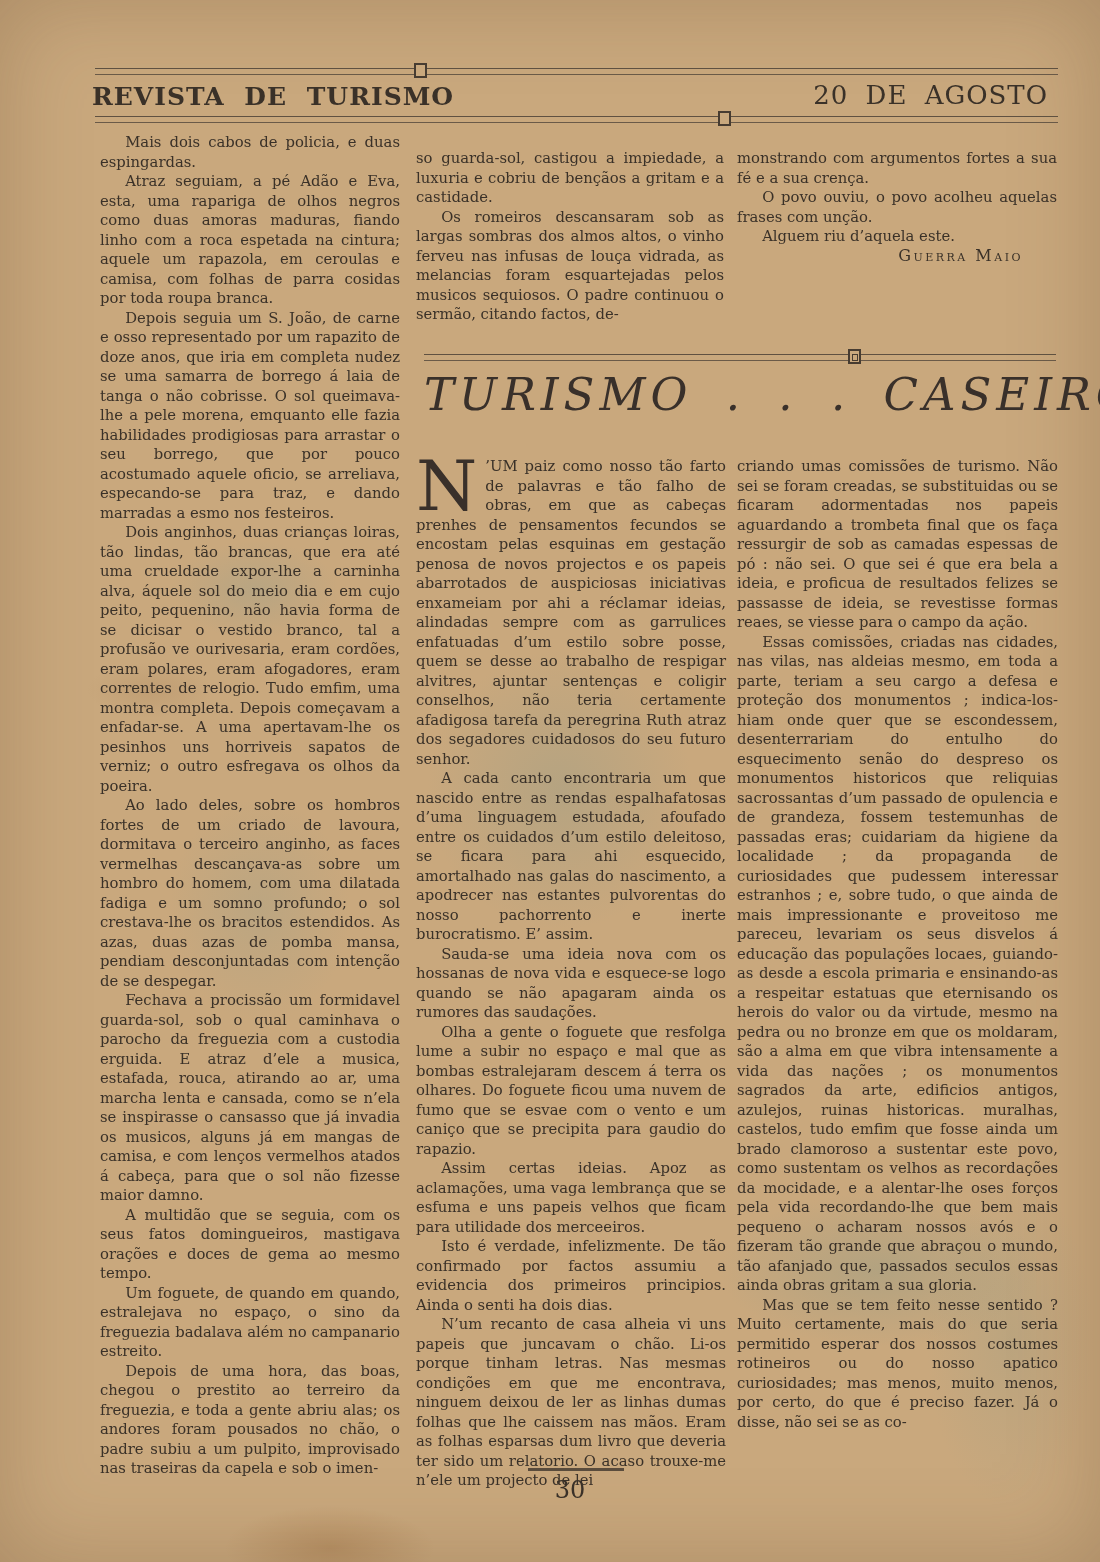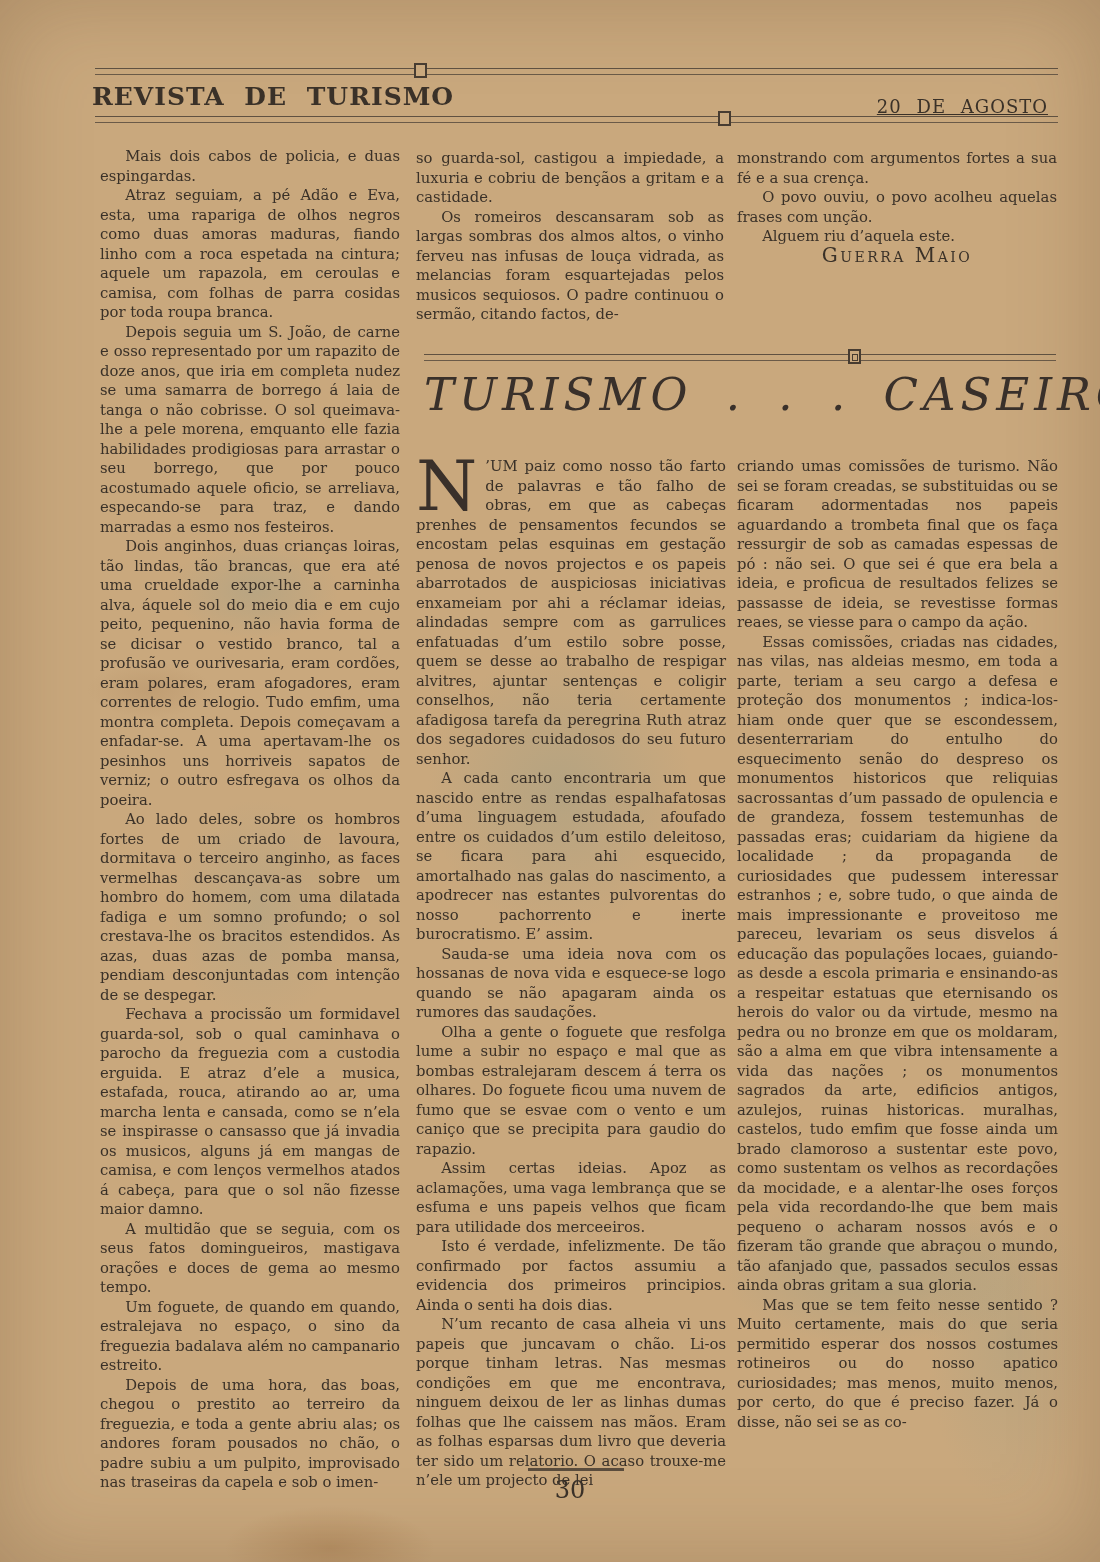--- a/index.html
+++ b/index.html
@@ -42,47 +42,46 @@
     position:absolute;left:2px;top:3px;width:4px;height:5px;
     border:1.5px solid #473c31;
   }
   
   .masthead-left{
     position:absolute;left:92px;top:82px;
     font-size:25px;letter-spacing:1px;word-spacing:10px;
     font-weight:700;
   }
   .masthead-right{
-    position:absolute;right:52px;top:96px;
-    font-size:18px;letter-spacing:1px;word-spacing:8px;
+    position:absolute;right:52px;top:80px;
+    font-size:26px;letter-spacing:1px;word-spacing:8px;
     font-weight:500;
-    text-decoration:underline;
   }
   
   .col{
     position:absolute;
     font-size:14.8px;line-height:19.5px;
     text-align:justify;
     color:#3a3128;
   }
   .col p{margin:0;text-indent:1.7em;}
   .col p.noindent{text-indent:0;}
   
   .headline{
     position:absolute;left:424px;top:368px;width:634px;
     font-style:italic;font-size:45px;letter-spacing:5px;word-spacing:14px;
     white-space:nowrap;
     color:#39302a;
   }
   
   .byline{
     margin-top:2px;
-    text-align:center;padding-right:34px;
+    text-align:right;padding-right:34px;
     font-variant:small-caps;letter-spacing:2.5px;
-    font-size:20px;text-indent:0;
+    font-size:16px;text-indent:0;
   }
   
   .dropcap{
     float:left;
     font-size:70px;line-height:56px;
     padding:2px 8px 0 0;
     color:#39302a;
   }
   
   .footer-rule{
@@ -101,21 +100,21 @@
 
   <div class="rule" style="left:95px;top:68px;width:963px;"></div>
   <div class="ornament" style="left:414px;top:63px;"></div>
 
   <div class="masthead-left">REVISTA DE TURISMO</div>
   <div class="masthead-right">20 DE AGOSTO</div>
 
   <div class="rule" style="left:95px;top:116px;width:963px;"></div>
   <div class="ornament" style="left:718px;top:111px;"></div>
 
-  <div class="col" style="left:100px;top:146px;width:300px;">
+  <div class="col" style="left:100px;top:132px;width:300px;">
     <p>Mais dois cabos de policia, e duas espingardas.</p>
     <p>Atraz seguiam, a pé Adão e Eva, esta, uma rapariga de olhos negros como duas amoras maduras, fiando linho com a roca espetada na cintura; aquele um rapazola, em ceroulas e camisa, com folhas de parra cosidas por toda roupa branca.</p>
     <p>Depois seguia um S. João, de carne e osso representado por um rapazito de doze anos, que iria em completa nudez se uma samarra de borrego á laia de tanga o não cobrisse. O sol queimava-lhe a pele morena, emquanto elle fazia habilidades prodigiosas para arrastar o seu borrego, que por pouco acostumado aquele oficio, se arreliava, especando-se para traz, e dando marradas a esmo nos festeiros.</p>
     <p>Dois anginhos, duas crianças loiras, tão lindas, tão brancas, que era até uma crueldade expor-lhe a carninha alva, áquele sol do meio dia e em cujo peito, pequenino, não havia forma de se dicisar o vestido branco, tal a profusão ve ourivesaria, eram cordões, eram polares, eram afogadores, eram correntes de relogio. Tudo emfim, uma montra completa. Depois começavam a enfadar-se. A uma apertavam-lhe os pesinhos uns horriveis sapatos de verniz; o outro esfregava os olhos da poeira.</p>
     <p>Ao lado deles, sobre os hombros fortes de um criado de lavoura, dormitava o terceiro anginho, as faces vermelhas descançava-as sobre um hombro do homem, com uma dilatada fadiga e um somno profundo; o sol crestava-lhe os bracitos estendidos. As azas, duas azas de pomba mansa, pendiam desconjuntadas com intenção de se despegar.</p>
     <p>Fechava a procissão um formidavel guarda-sol, sob o qual caminhava o parocho da freguezia com a custodia erguida. E atraz d’ele a musica, estafada, rouca, atirando ao ar, uma marcha lenta e cansada, como se n’ela se inspirasse o cansasso que já invadia os musicos, alguns já em mangas de camisa, e com lenços vermelhos atados á cabeça, para que o sol não fizesse maior damno.</p>
     <p>A multidão que se seguia, com os seus fatos domingueiros, mastigava orações e doces de gema ao mesmo tempo.</p>
     <p>Um foguete, de quando em quando, estralejava no espaço, o sino da freguezia badalava além no campanario estreito.</p>
     <p>Depois de uma hora, das boas, chegou o prestito ao terreiro da freguezia, e toda a gente abriu alas; os andores foram pousados no chão, o padre subiu a um pulpito, improvisado nas traseiras da capela e sob o imen-</p>
   </div>

